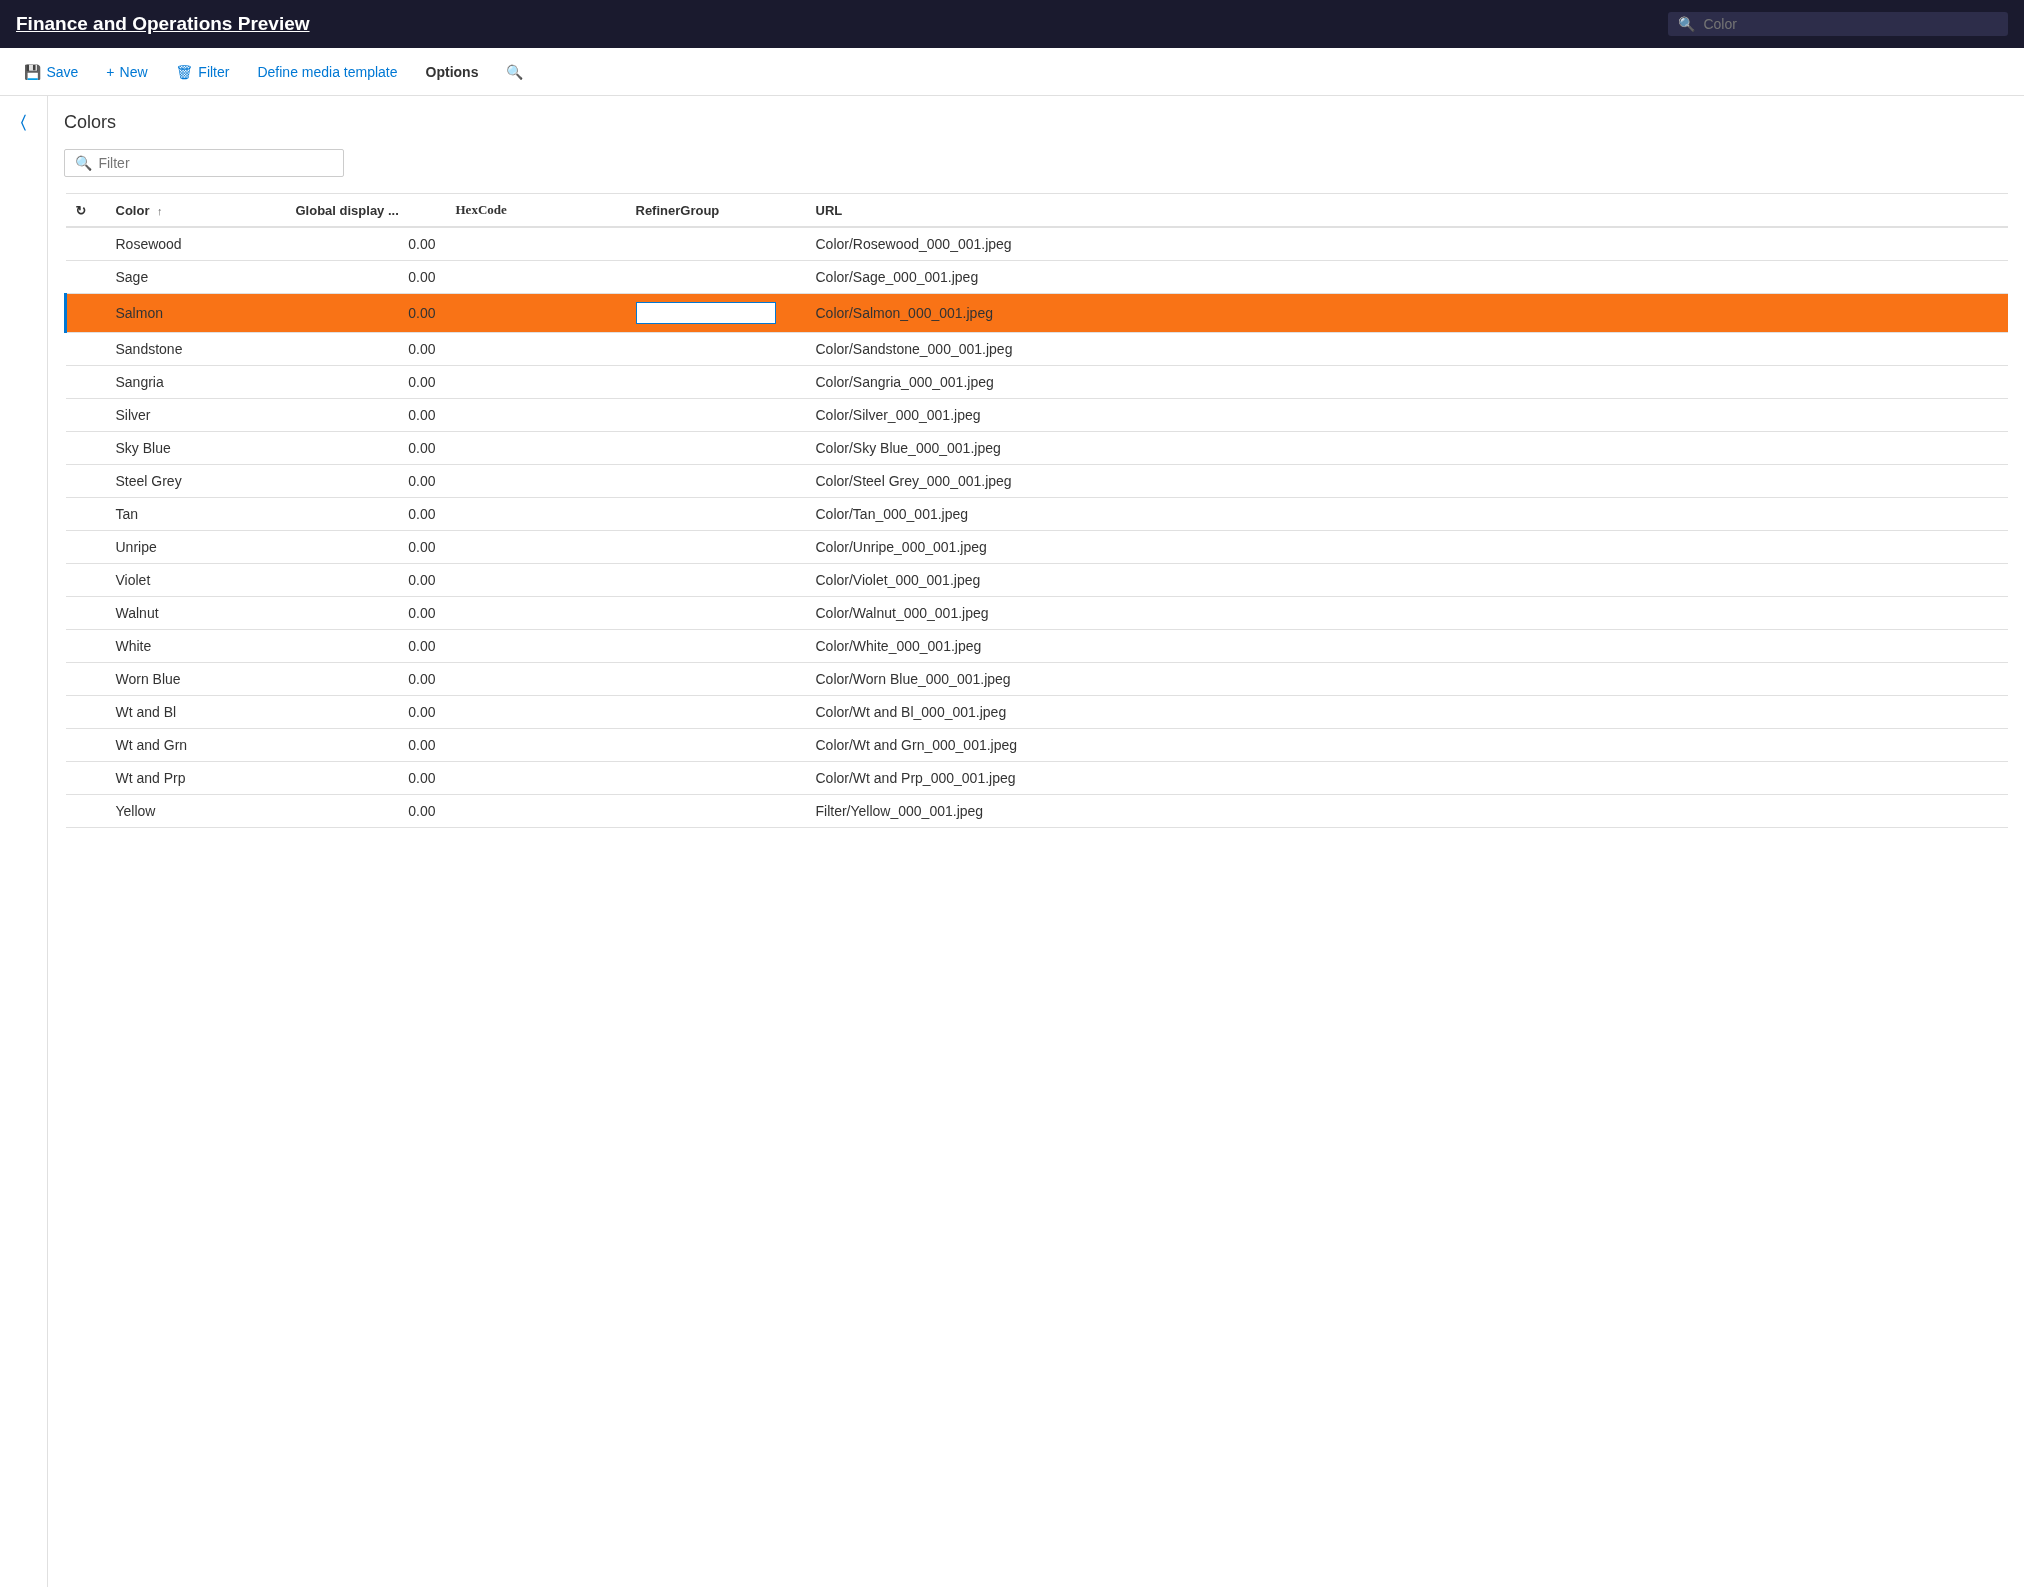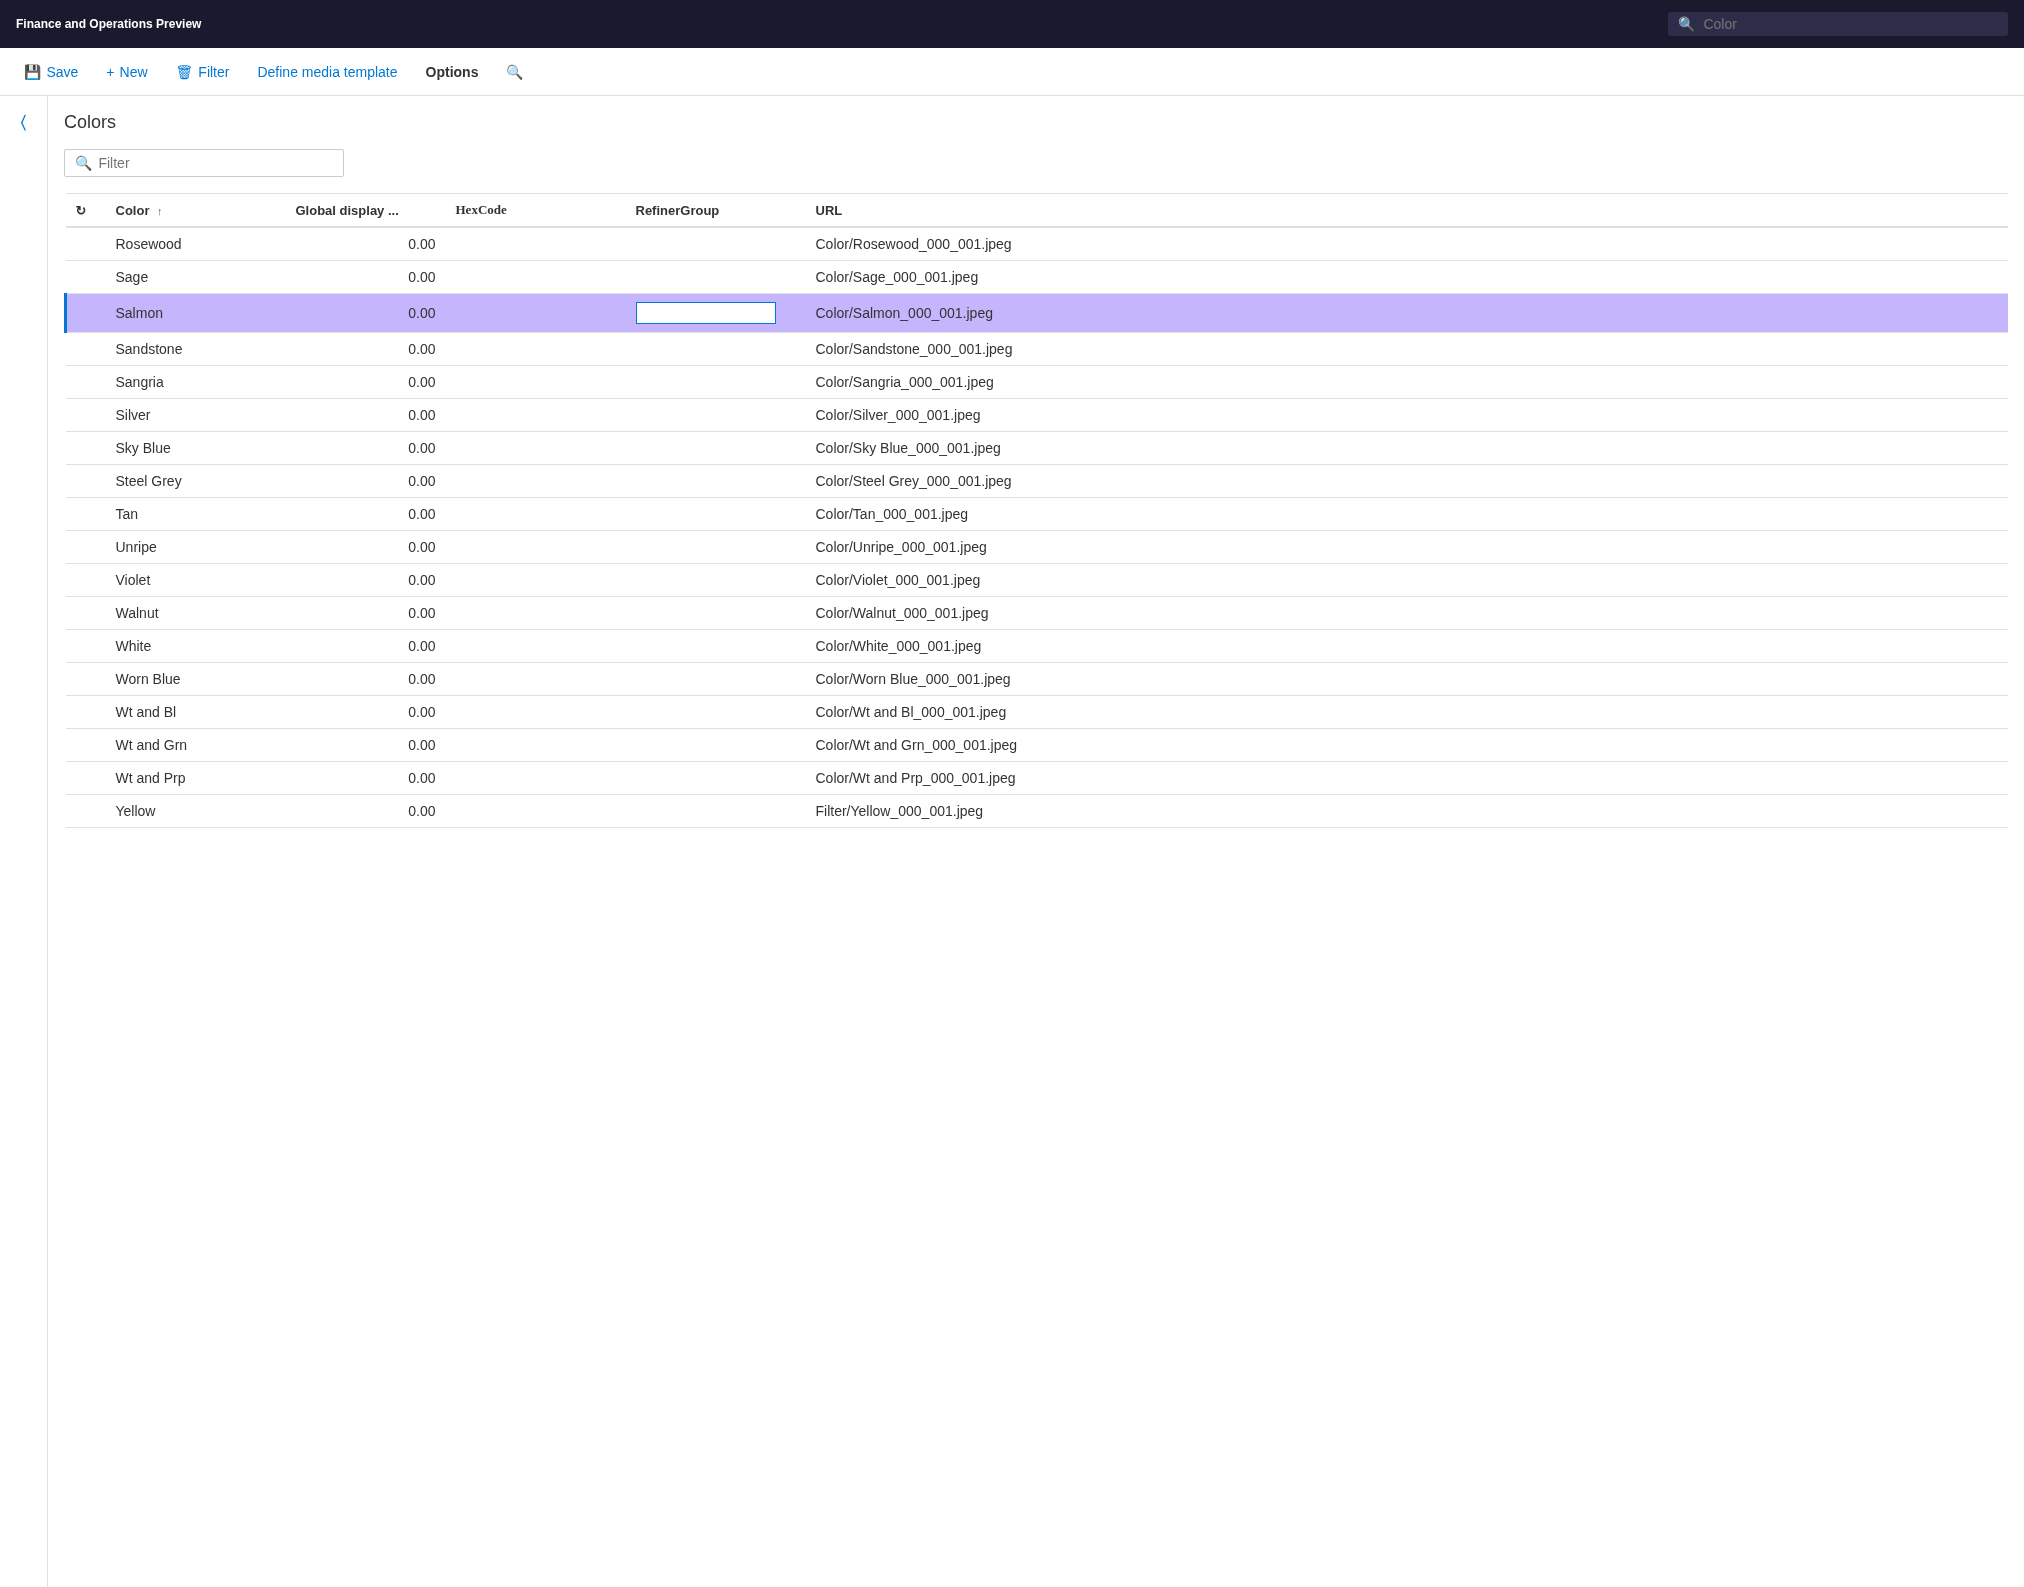--- a/index.html
+++ b/index.html
@@ -8,23 +8,24 @@
     
     .header {
       background: #1a1a2e;
       color: #fff;
       display: flex;
       align-items: center;
       padding: 0 16px;
       height: 48px;
     }
     .header-title {
-      font-size: 12px;
+      font-size: 19px;
       font-weight: 600;
       flex: 1;
+      text-decoration: underline;
     }
     .header-search {
       display: flex;
       align-items: center;
       background: #2d2d4a;
       border-radius: 3px;
       padding: 4px 10px;
       color: #ccc;
       gap: 8px;
       width: 340px;
@@ -119,21 +120,21 @@
       font-size: 13px;
       background: #fff;
       white-space: nowrap;
     }
     .data-table td {
       padding: 8px 10px;
       border-bottom: 1px solid #e0e0e0;
       font-size: 14px;
       color: #333;
     }
-    .data-table tr.selected td { background: #c4b5fd; }
+    .data-table tr.selected td { background: #f97316; }
     .data-table tr.selected { border-left: 3px solid #0078d4; }
 
     .col-refresh { width: 40px; }
     .col-color { width: 180px; }
     .col-global { width: 160px; text-align: right; }
     .col-hex { width: 180px; font-family: Liberation Serif, serif; }
     .col-refiner { width: 180px; }
     .col-url { width: auto; }
 
     .col-right { text-align: right; }

